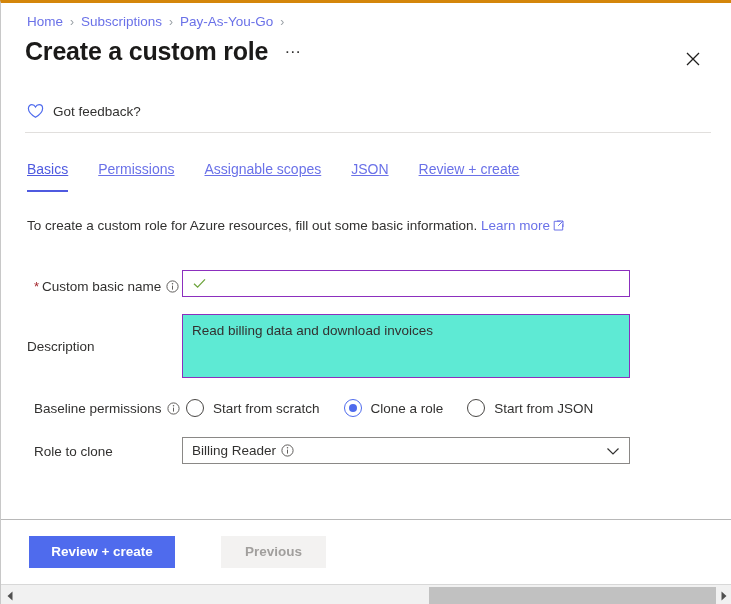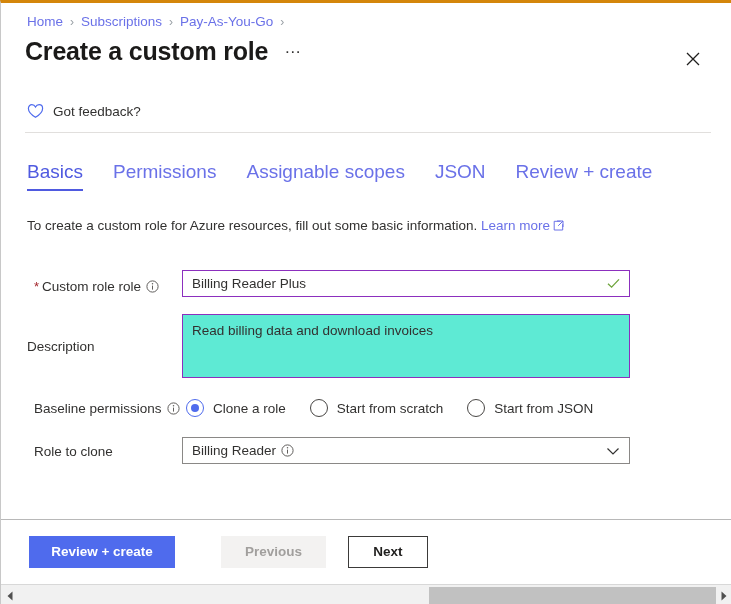--- a/index.html
+++ b/index.html
@@ -100,27 +100,28 @@
   }
 
   
   .tabs {
     position: absolute;
     left: 26px; top: 158px;
     display: flex;
     align-items: flex-start;
   }
   .tab {
-    font-size: 19px;
+    font-size: 14px;
     color: #6a71e8;
-    padding: 0 0 8px 0;
+    padding: 0 0 15px 0;
     margin-right: 30px;
     cursor: pointer;
     position: relative;
     white-space: nowrap;
+    text-decoration: underline;
   }
   .tab.active {
     color: #4f5ae0;
     font-weight: 400;
   }
   .tab.active::after {
     content: "";
     position: absolute;
     left: 0; right: 0; bottom: 0;
     height: 2px;
@@ -401,31 +402,30 @@
           <path d="M4 1 H10 V7" fill="none" stroke="#6a71e8" stroke-width="1"></path>
           <path d="M10 1 L5.2 5.8" fill="none" stroke="#6a71e8" stroke-width="1"></path>
           <path d="M7.5 1.3 H1.2 V10 H9.7 V4.2" fill="none" stroke="#6a71e8" stroke-width="1"></path>
         </svg></span>
   </div>
 
   <div class="form-area">
 
     <div class="field-label" style="left:33px; top:276px;">
       <span class="req-star">*</span>
-      <span>Custom role role</span>
+      <span>Custom basic name</span>
       <span class="info-icon">
         <svg width="13" height="13" viewBox="0 0 13 13">
             <circle cx="6.5" cy="6.5" r="5.6" fill="none" stroke="#605e5c" stroke-width="1"></circle>
             <circle cx="6.5" cy="3.8" r="0.75" fill="#605e5c"></circle>
             <path d="M6.5 5.6 V9.6" stroke="#605e5c" stroke-width="1"></path>
           </svg>
       </span>
     </div>
     <div class="text-input" style="left:181px; top:267px; width:448px; height:27px;">
-      <span class="value" title="Billing Reader Plus">Billing Reader Plus</span>
       <span class="check-icon">
         <svg width="15" height="15" viewBox="0 0 15 15">
             <path d="M2 7.8 L5.6 11.2 L13 3.4" fill="none" stroke="#6ea43c" stroke-width="1.3"></path>
           </svg>
       </span>
     </div>
 
     <div class="field-label" style="left:26px; top:336px;">
       <span>Description</span>
     </div>
@@ -437,29 +437,29 @@
       <span>Baseline permissions</span>
       <span class="info-icon">
         <svg width="13" height="13" viewBox="0 0 13 13">
             <circle cx="6.5" cy="6.5" r="5.6" fill="none" stroke="#605e5c" stroke-width="1"></circle>
             <circle cx="6.5" cy="3.8" r="0.75" fill="#605e5c"></circle>
             <path d="M6.5 5.6 V9.6" stroke="#605e5c" stroke-width="1"></path>
           </svg>
       </span>
     </div>
     <div class="radio-group" style="left:185px; top:396px;">
+      <div class="radio-item">
+        <span class="radio-mark"></span>
+        <span class="radio-label">Start from scratch</span>
+      </div>
       <div class="radio-item selected">
         <span class="radio-mark">
             <span class="radio-dot"></span>
           </span>
         <span class="radio-label">Clone a role</span>
-      </div>
-      <div class="radio-item">
-        <span class="radio-mark"></span>
-        <span class="radio-label">Start from scratch</span>
       </div>
       <div class="radio-item">
         <span class="radio-mark"></span>
         <span class="radio-label">Start from JSON</span>
       </div>
     </div>
 
     <div class="field-label" style="left:33px; top:441px;">
       <span>Role to clone</span>
     </div>
@@ -480,21 +480,20 @@
           </svg>
       </span>
     </div>
 
   </div>
 
   <div class="footer-divider"></div>
   <div class="footer">
     <div class="btn btn-primary">Review + create</div>
     <div class="btn btn-disabled btn-gap-1">Previous</div>
-    <div class="btn btn-default btn-gap-2">Next</div>
   </div>
 
   <div class="scrollbar">
     <div class="sb-arrow">
       <svg width="8" height="10" viewBox="0 0 8 10">
           <path d="M6.5 0.5 L1.5 5 L6.5 9.5 Z" fill="#505050"></path>
         </svg>
     </div>
     <div class="sb-track">
       <div class="sb-thumb"></div>

